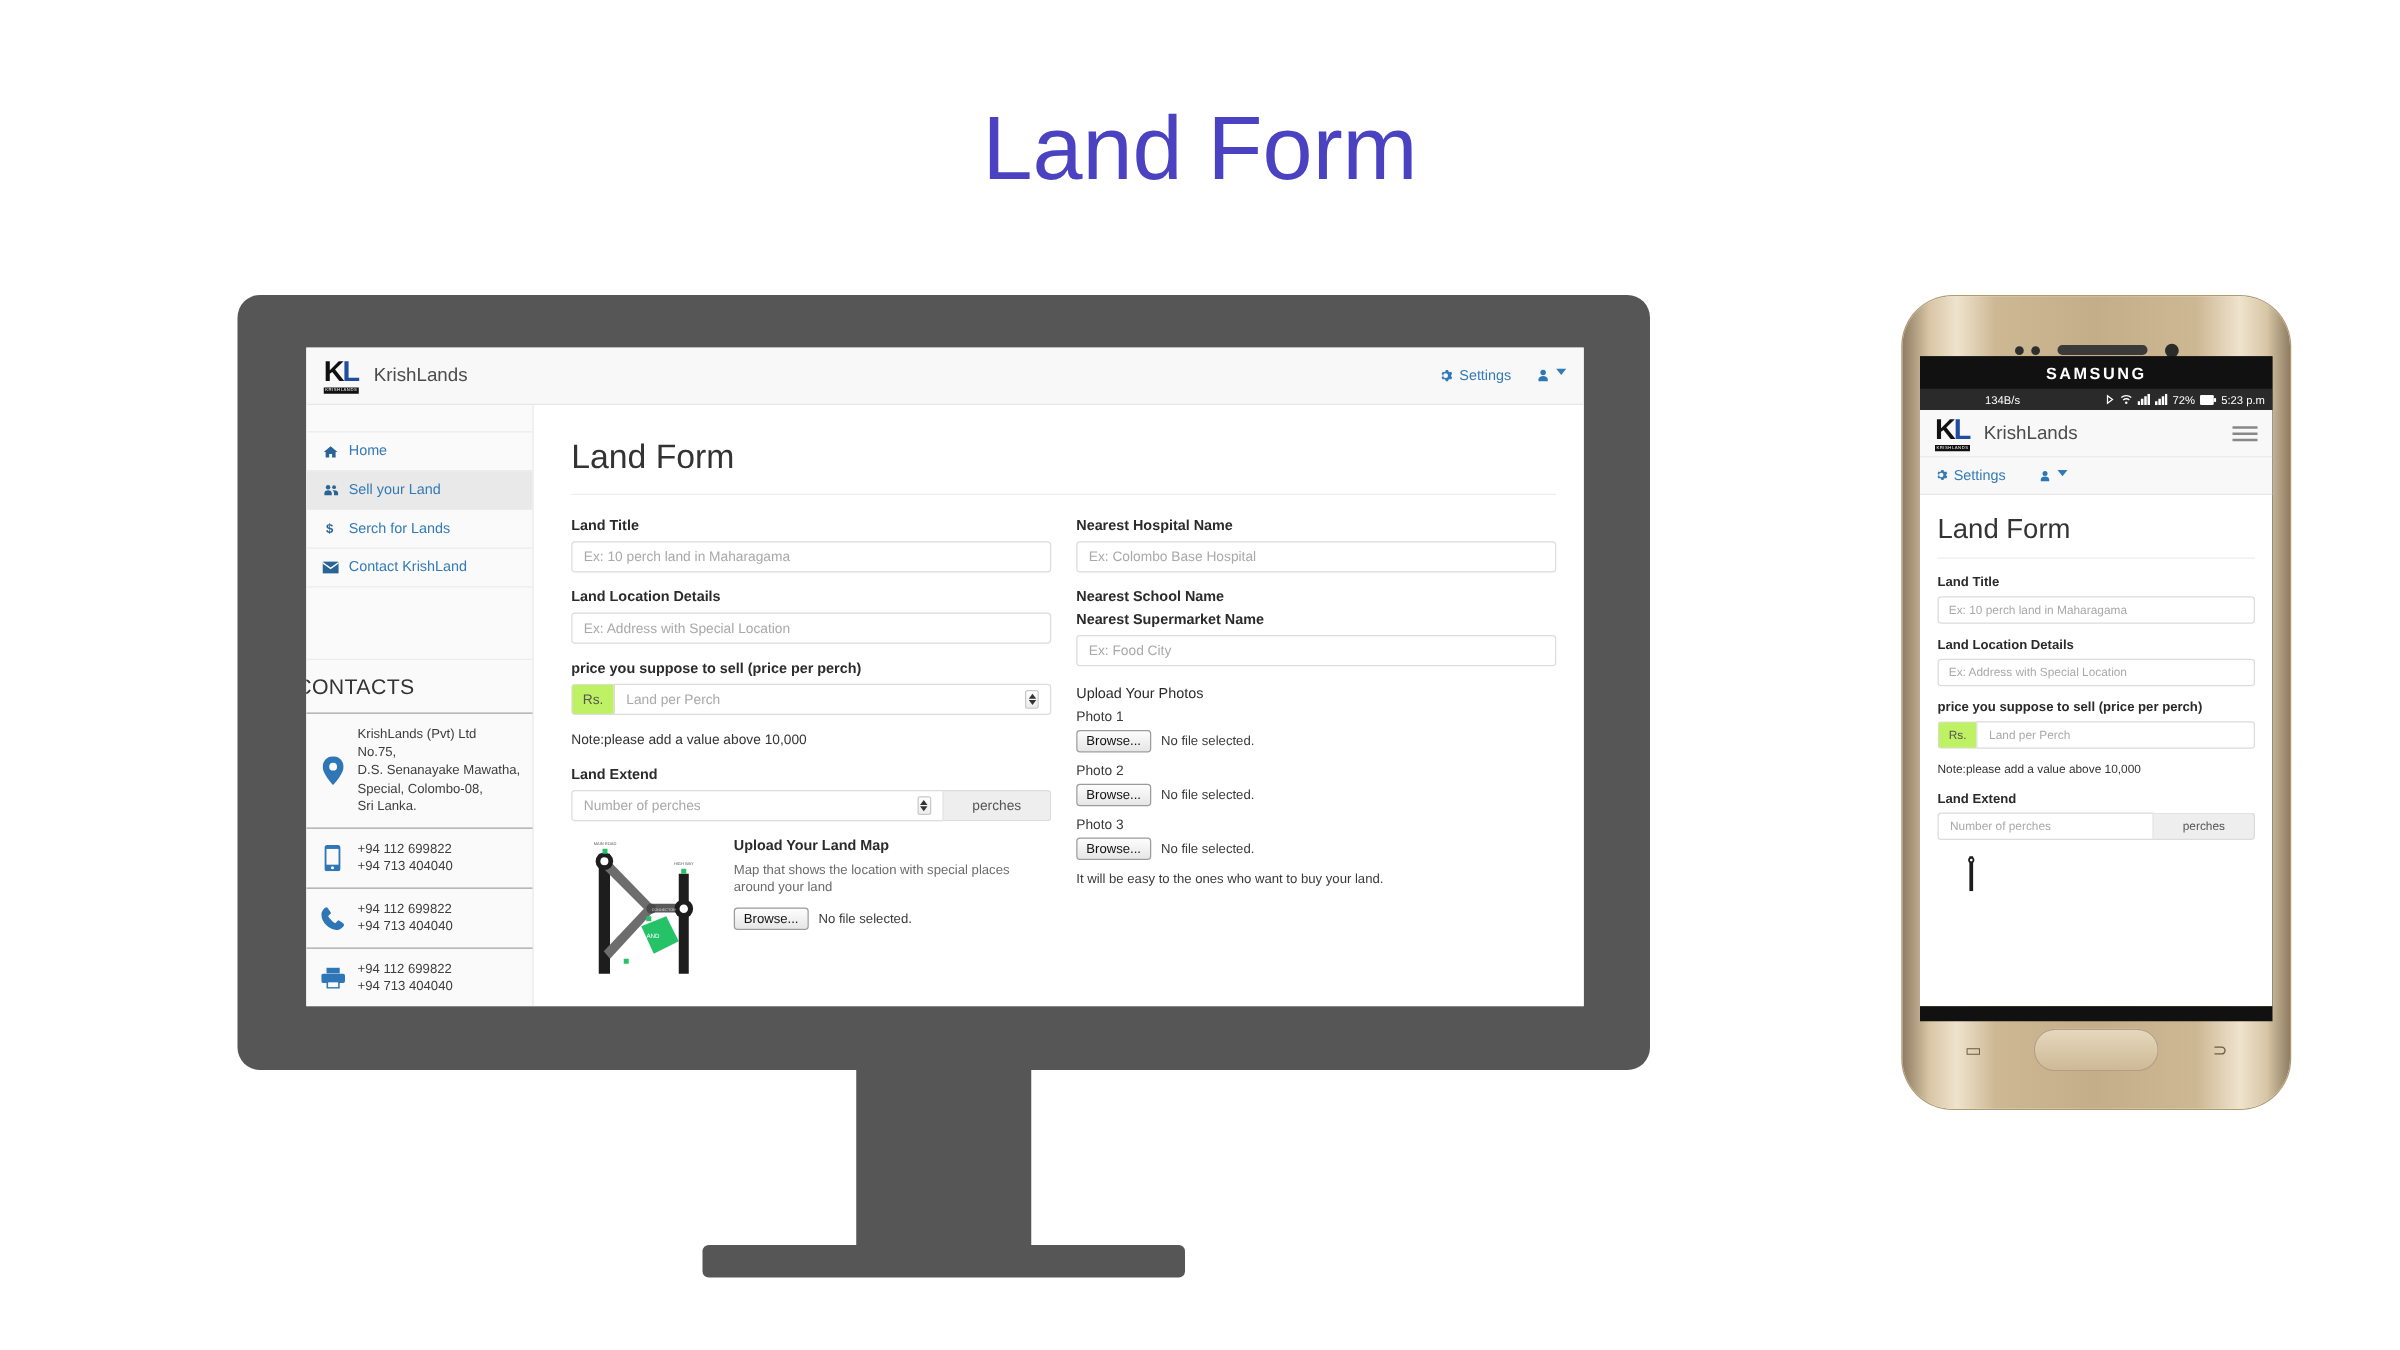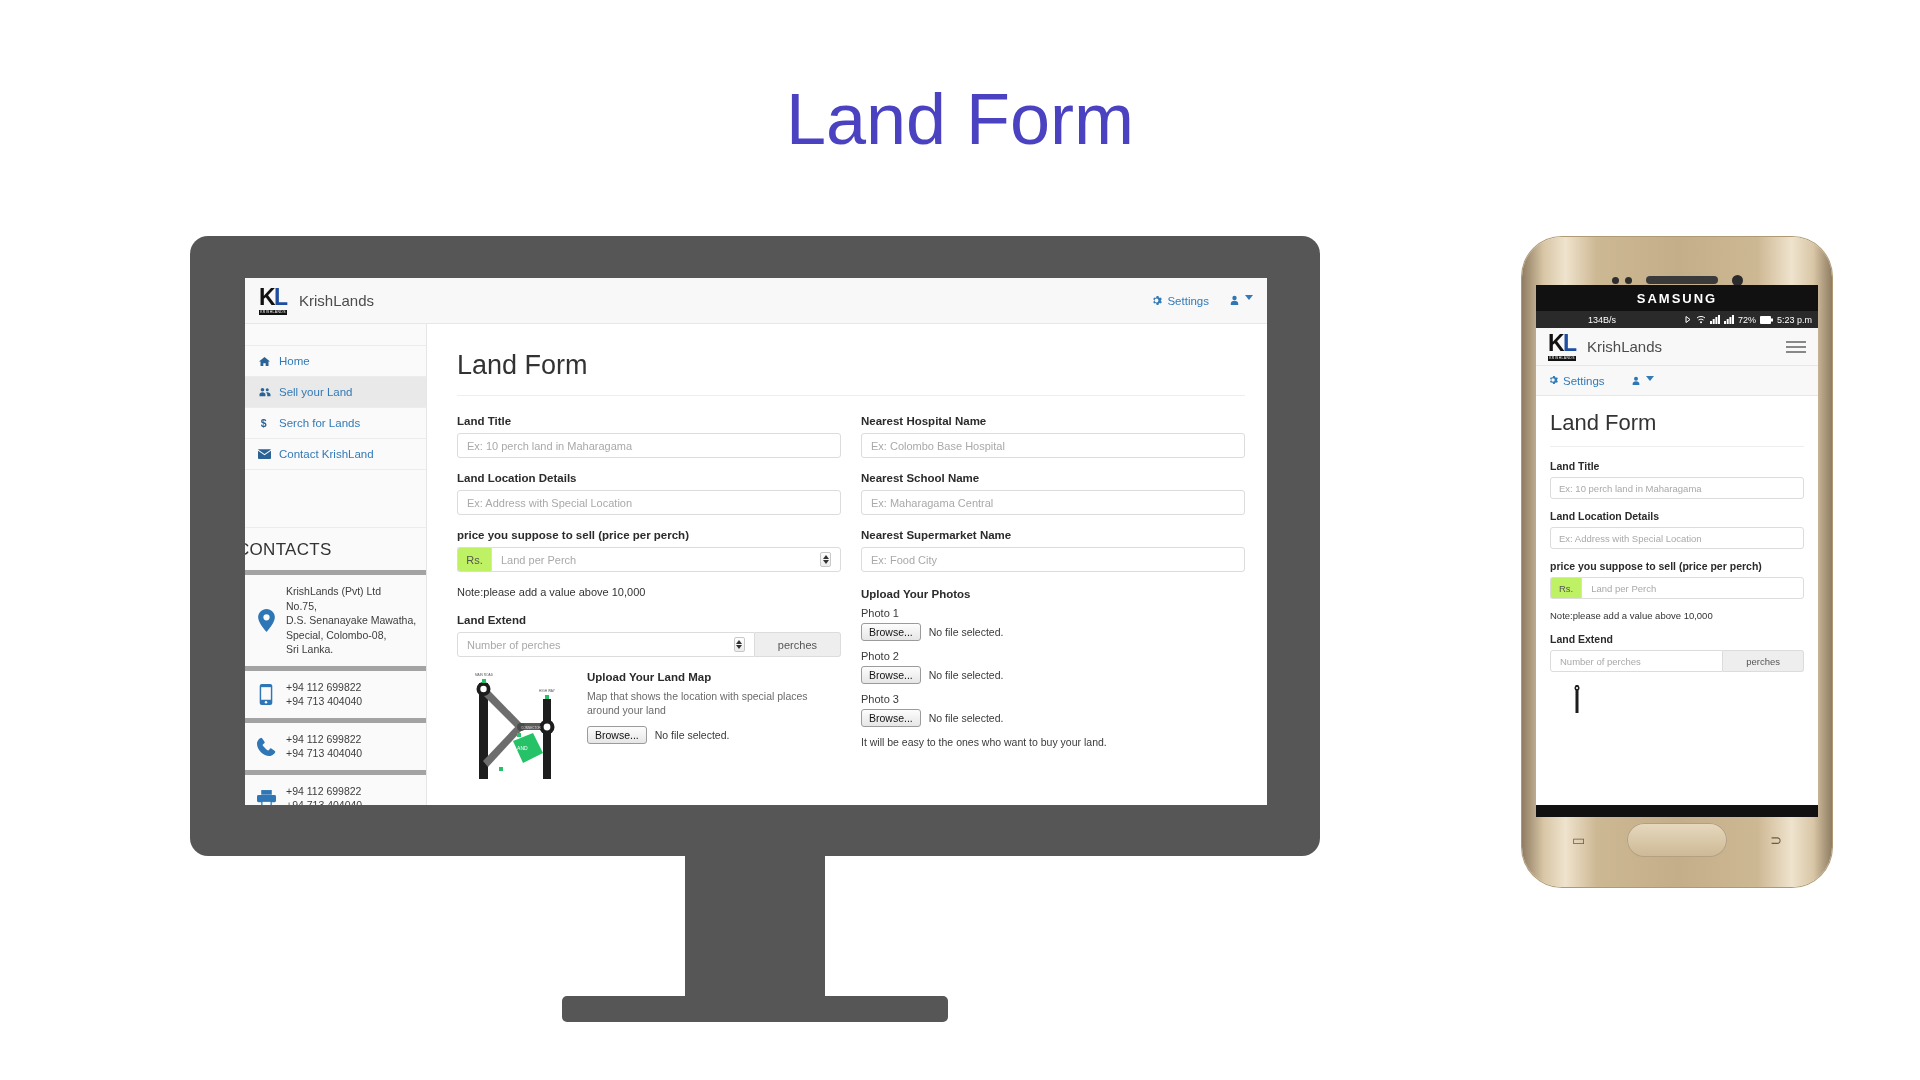--- a/index.html
+++ b/index.html
@@ -88,21 +88,21 @@
   }
   .side-item.active { background: #e9e9e9; }
   .side-item .si-icon { width: 13px; display: flex; justify-content: center; color: #2a6496; }
   .side-gap { height: 58px; border-bottom: 1px solid #ececec; }
   .contacts-title {
     font-size: 17px; color: #333; padding: 12px 0 10px 0; margin-left: -8px;
     font-family: "Liberation Sans", sans-serif; letter-spacing: .3px;
   }
   .contact-row {
     display: flex; align-items: center; gap: 9px; padding: 9px 6px 9px 10px;
-    border-top: 5px solid #a3a3a3;
+    border-top: 1px solid #a3a3a3;
   }
   .contact-row .c-icon { flex: 0 0 22px; display: flex; justify-content: center; color: #2f76b6; }
   .contact-lines { font-size: 10.5px; color: #3d3d3d; line-height: 14.5px; }
 
   
   .main { flex: 1; padding: 26px 22px 0 30px; background: #fff; overflow: hidden; }
   .form-title {
     font-size: 27px; color: #333; font-weight: 400; padding-bottom: 14px;
     border-bottom: 1px solid #eee; margin-bottom: 19px;
   }
@@ -139,21 +139,21 @@
   .spin-up { border-bottom: 4px solid #333; margin-bottom: 1px; }
   .spin-dn { border-top: 4px solid #333; }
   .note { font-size: 11px; color: #333; margin: 4px 0 16px 0; }
 
   .map-block { display: flex; gap: 12px; margin-top: 8px; }
   .map-img { flex: 0 0 118px; }
   .map-text { flex: 1; }
   .map-head { font-size: 11.5px; font-weight: 700; color: #2b2b2b; margin-bottom: 6px; }
   .map-desc { font-size: 10.5px; color: #6b6b6b; line-height: 14px; margin-bottom: 9px; }
 
-  .upload-head { font-size: 11.5px; font-weight: 700; color: #2b2b2b; margin: 16px 0 7px 0; }
+  .upload-head { font-size: 11.5px; font-weight: 400; color: #2b2b2b; margin: 16px 0 7px 0; }
   .photo-label { font-size: 11px; color: #3a3a3a; margin-bottom: 4px; }
   .file-row { display: flex; align-items: center; gap: 8px; margin-bottom: 9px; }
   .browse-btn {
     font-size: 10.5px; color: #111; background: linear-gradient(#fdfdfd,#e6e6e6);
     border: 1px solid #9b9b9b; border-radius: 3px; padding: 2px 7px;
   }
   .file-status { font-size: 10.5px; color: #3a3a3a; }
   .easy-note { font-size: 10.5px; color: #3a3a3a; margin-top: 6px; }
 
   
@@ -454,23 +454,20 @@
             </div>
 
             <div class="col">
 
               <div class="fld-label">Nearest Hospital Name</div>
               <div class="fld-input">
                 <span>Ex: Colombo Base Hospital</span>
               </div>
 
               <div class="fld-label">Nearest School Name</div>
-              <div class="fld-input">
-                <span>Ex: Maharagama Central</span>
-              </div>
 
               <div class="fld-label">Nearest Supermarket Name</div>
               <div class="fld-input">
                 <span>Ex: Food City</span>
               </div>
 
               <div class="upload-head">Upload Your Photos</div>
 
               <div>
                 <div class="photo-label">Photo 1</div>

